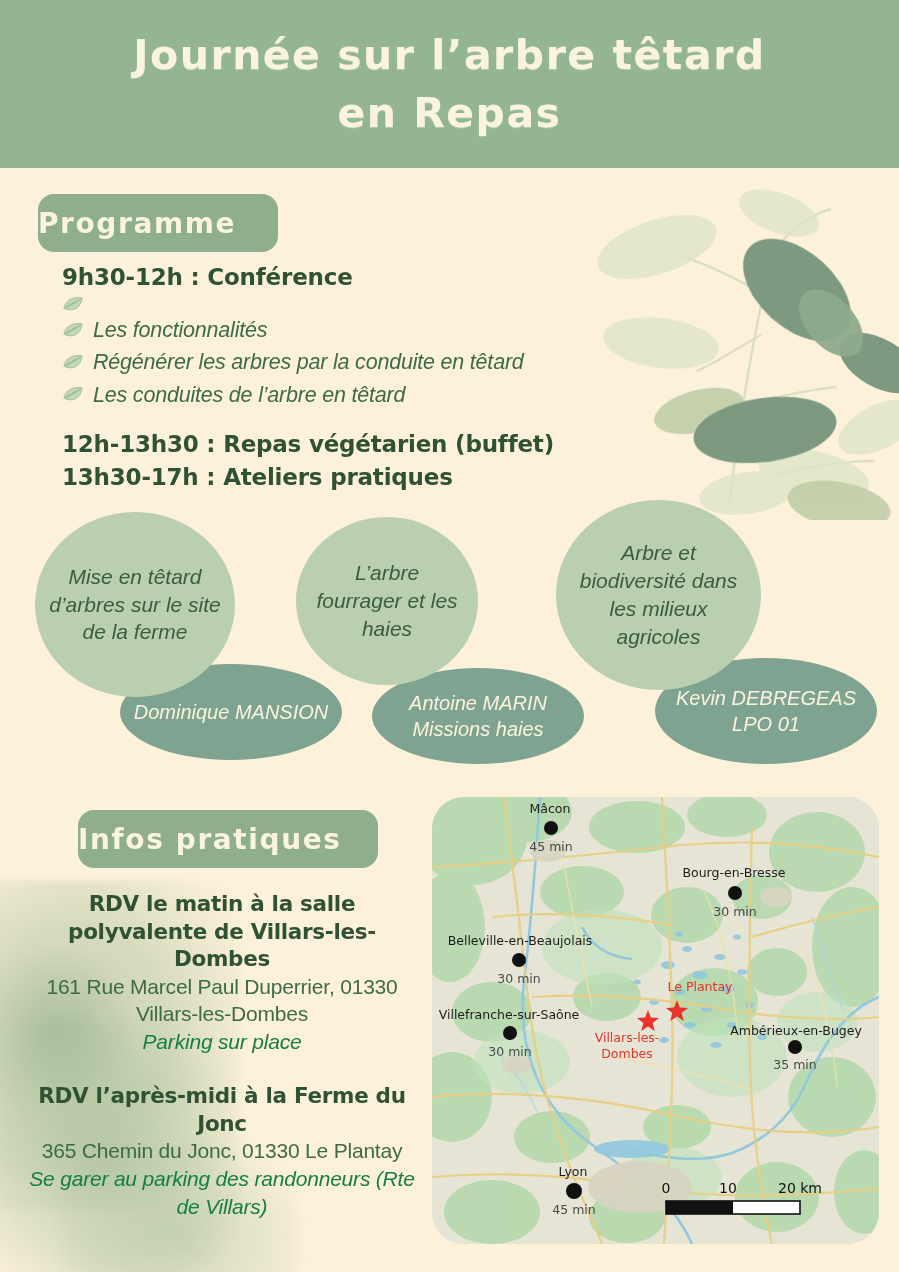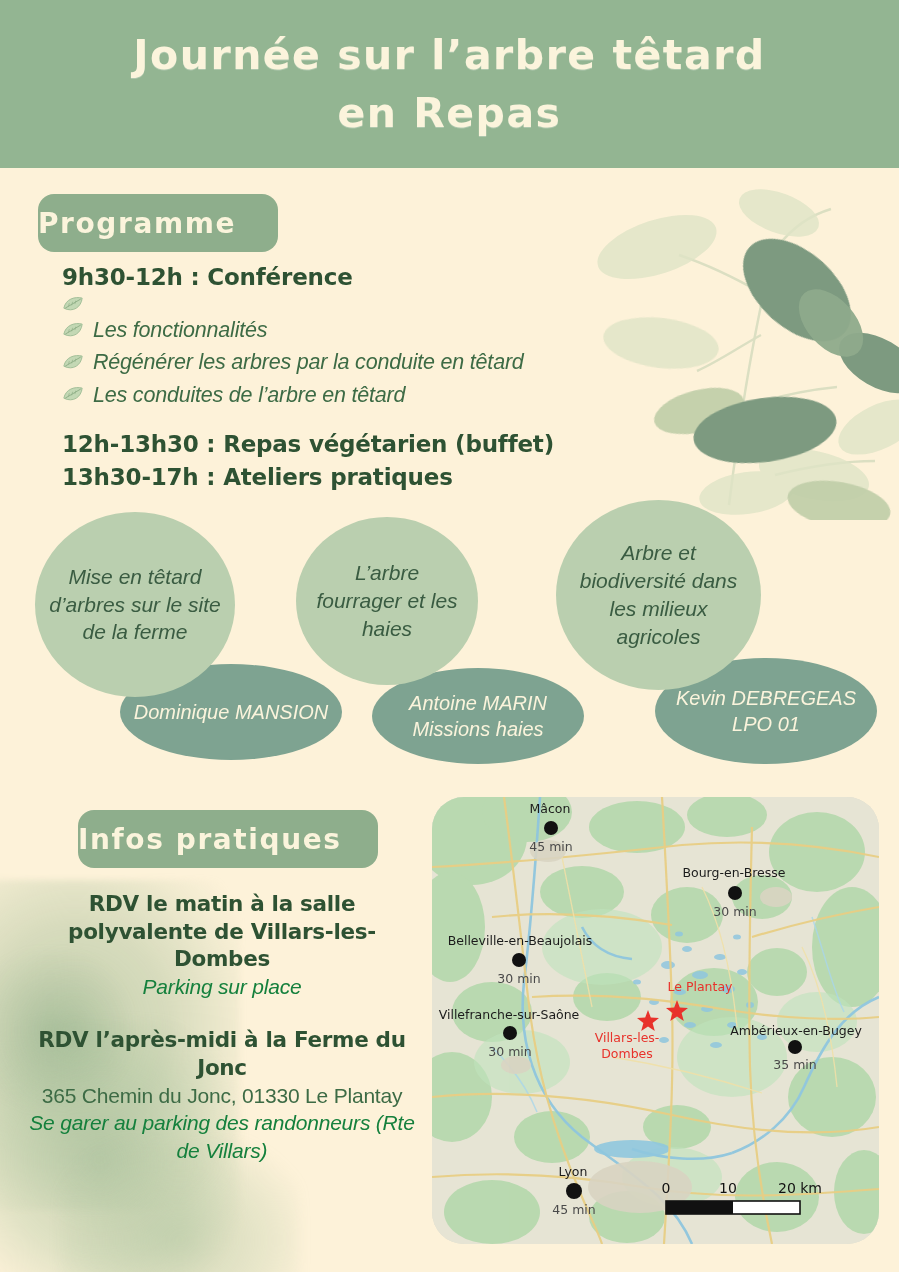--- a/index.html
+++ b/index.html
@@ -249,20 +249,21 @@
     </div>
   </div>
 
   <div class="badge" id="badge-infos">
     <span>Infos pratiques</span>
   </div>
 
   <div class="infos">
     <div class="info-block">
       <div class="i-bold">RDV le matin à la salle polyvalente de Villars-les-Dombes</div>
+      <div class="i-reg">161 Rue Marcel Paul Duperrier, 01330 Villars-les-Dombes</div>
       <div class="i-ital">Parking sur place</div>
     </div>
     <div class="info-block">
       <div class="i-bold">RDV l’après-midi à la Ferme du Jonc</div>
       <div class="i-reg">365 Chemin du Jonc, 01330 Le Plantay</div>
       <div class="i-ital">Se garer au parking des randonneurs (Rte de Villars)</div>
     </div>
   </div>
 
   <div class="mapwrap">

